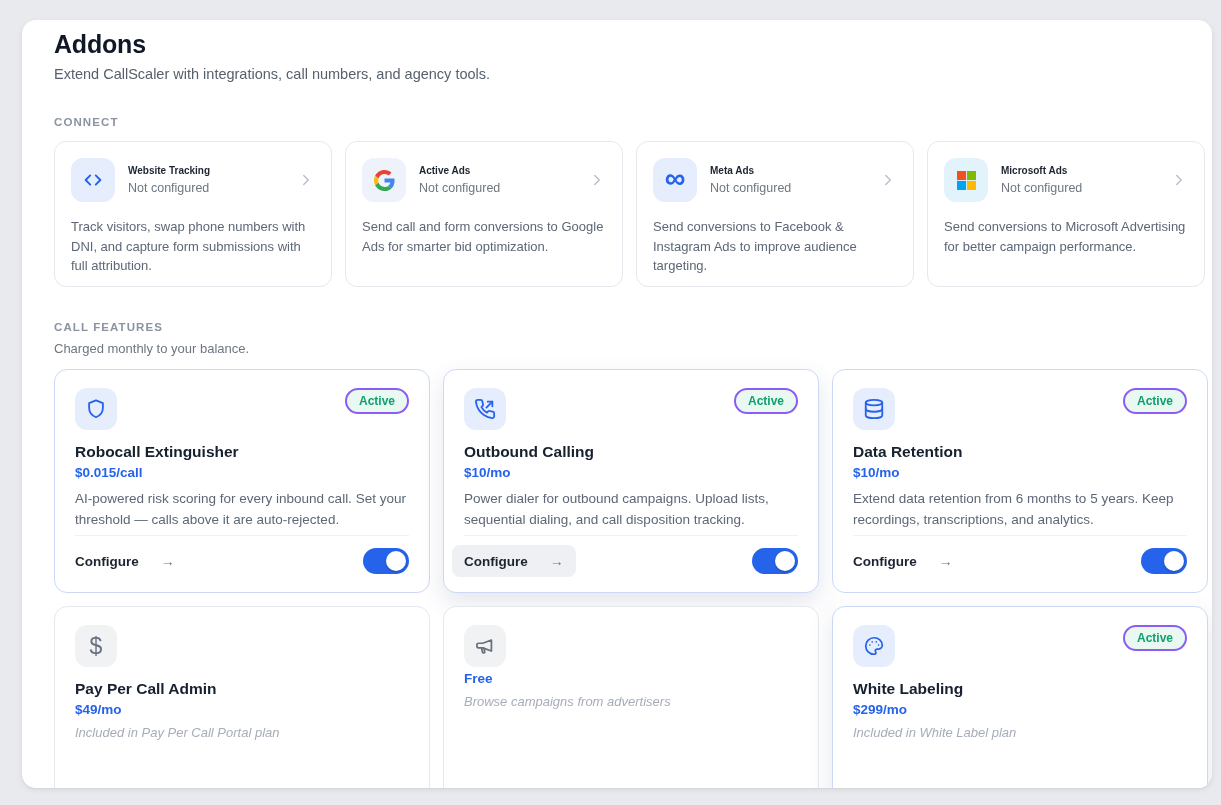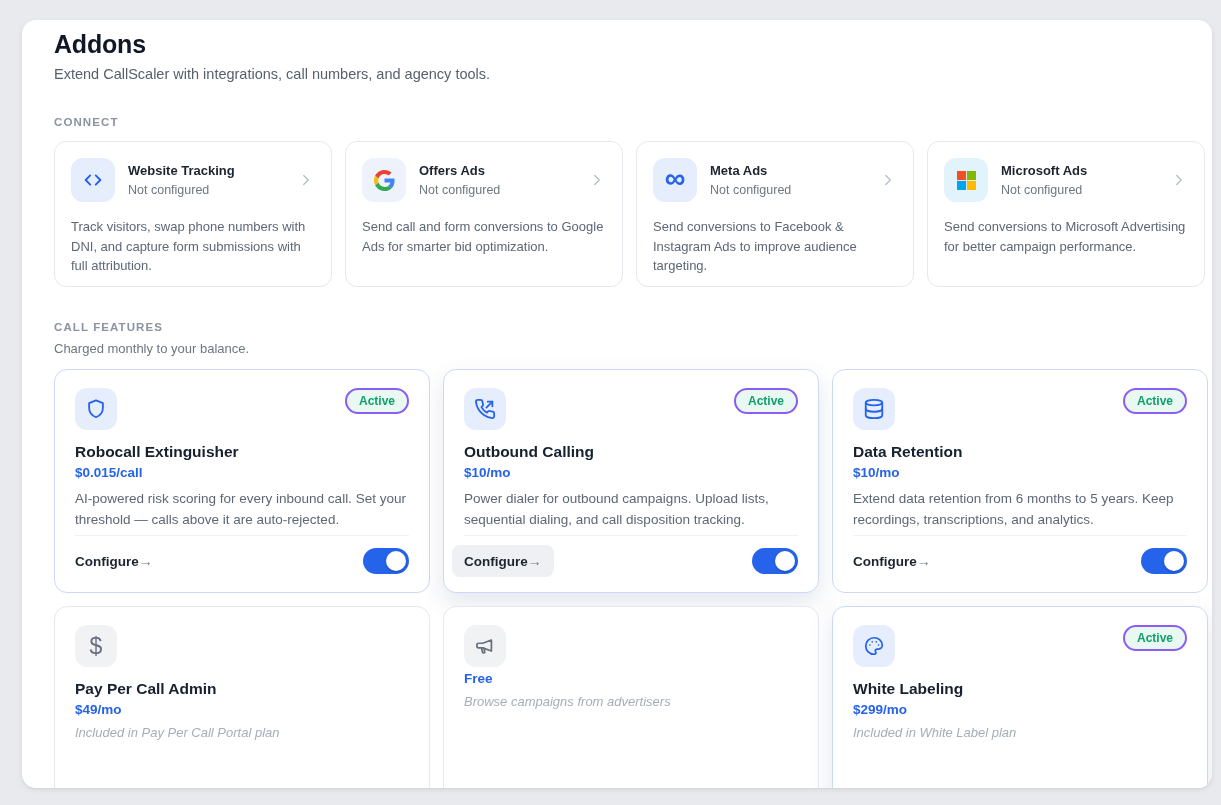--- a/index.html
+++ b/index.html
@@ -40,21 +40,21 @@
     padding: 16px; height: 146px; background: #fff; cursor: pointer;
   }
   .c-head { display: flex; align-items: center; gap: 13px; }
   .icon-tile {
     width: 44px; height: 44px; border-radius: 12px; flex: none;
     background: #e6edfc; color: #2563eb;
     display: flex; align-items: center; justify-content: center;
   }
   .icon-tile.gray { background: #f1f2f4; color: #697180; }
   .c-titles { flex: 1; min-width: 0; }
-  .c-title { font-size: 13px; font-weight: 700; color: #1b2430; margin-bottom: 5px; }
+  .c-title { font-size: 10px; font-weight: 700; color: #1b2430; margin-bottom: 5px; }
   .c-status { font-size: 12.5px; color: #6e7682; }
   .c-chev { color: #b9c0cb; flex: none; display: flex; }
   .c-desc { margin-top: 15px; font-size: 13px; line-height: 1.5; color: #5d6776; }
 
   
   .f-card {
     border: 1px solid #ccd9f6; border-radius: 13px;
     padding: 18px 20px; height: 224px; background: #fff;
     display: flex; flex-direction: column;
   }
@@ -72,21 +72,21 @@
   }
   .f-title { margin-top: 13px; font-size: 15.5px; font-weight: 700; color: #16202e; }
   .f-price { margin-top: 4px; font-size: 13.5px; font-weight: 600; color: #2563eb; }
   .f-desc { margin-top: 9px; font-size: 13.5px; line-height: 1.55; color: #5d6776; }
   .f-footer {
     margin-top: auto; border-top: 1px solid #edf0f4; padding-top: 12px;
     display: flex; justify-content: space-between; align-items: center;
   }
   .configure {
     font-size: 13.5px; font-weight: 700; color: #1b2430;
-    display: inline-flex; gap: 0; align-items: center; cursor: pointer;
+    display: inline-flex; gap: 22px; align-items: center; cursor: pointer;
     background: none; border: none; font-family: inherit; padding: 0;
   }
   .configure .arrow { color: #6e7682; font-weight: 400; font-size: 14px; }
   .configure.pill { background: #eef0f3; padding: 8px 12px; border-radius: 8px; margin: -8px 0 -8px -12px; }
   .toggle { width: 46px; height: 26px; border-radius: 999px; background: #2563eb; position: relative; cursor: pointer; flex: none; }
   .toggle .knob {
     position: absolute; right: 3px; top: 3px; width: 20px; height: 20px;
     border-radius: 50%; background: #fff; box-shadow: 0 1px 2px rgba(0,0,0,.25);
   }
 
@@ -139,21 +139,21 @@
       <div class="c-head">
         <div class="icon-tile" style="background:#eef2fb;">
           <svg width="21" height="21" viewBox="0 0 18 18">
               <path fill="#EA4335" d="M9 3.48c1.69 0 2.83.73 3.48 1.34l2.54-2.48C13.46.89 11.43 0 9 0 5.48 0 2.44 2.02.96 4.96l2.91 2.26C4.6 5.05 6.62 3.48 9 3.48z"></path>
               <path fill="#4285F4" d="M17.64 9.2c0-.74-.06-1.28-.19-1.84H9v3.34h4.96c-.1.83-.64 2.08-1.84 2.92l2.84 2.2c1.7-1.57 2.68-3.88 2.68-6.62z"></path>
               <path fill="#34A853" d="M9 18c2.43 0 4.47-.8 5.96-2.18l-2.84-2.2c-.76.53-1.78.9-3.12.9-2.38 0-4.4-1.57-5.12-3.74L.97 13.04C2.45 15.98 5.48 18 9 18z"></path>
               <path fill="#FBBC05" d="M3.88 10.78A5.54 5.54 0 0 1 3.58 9c0-.62.11-1.22.29-1.78L.96 4.96A9.008 9.008 0 0 0 0 9c0 1.45.35 2.82.96 4.04l2.92-2.26z"></path>
             </svg>
         </div>
         <div class="c-titles">
-          <div class="c-title">Offers Ads</div>
+          <div class="c-title">Active Ads</div>
           <div class="c-status">Not configured</div>
         </div>
         <span class="c-chev">
           <svg width="18" height="18" viewBox="0 0 24 24" fill="none" stroke="currentColor" stroke-width="2" stroke-linecap="round" stroke-linejoin="round">
               <path d="M9 6l6 6-6 6"></path>
             </svg>
         </span>
       </div>
       <div class="c-desc">Send call and form conversions to Google Ads for smarter bid optimization.</div>
     </div>

